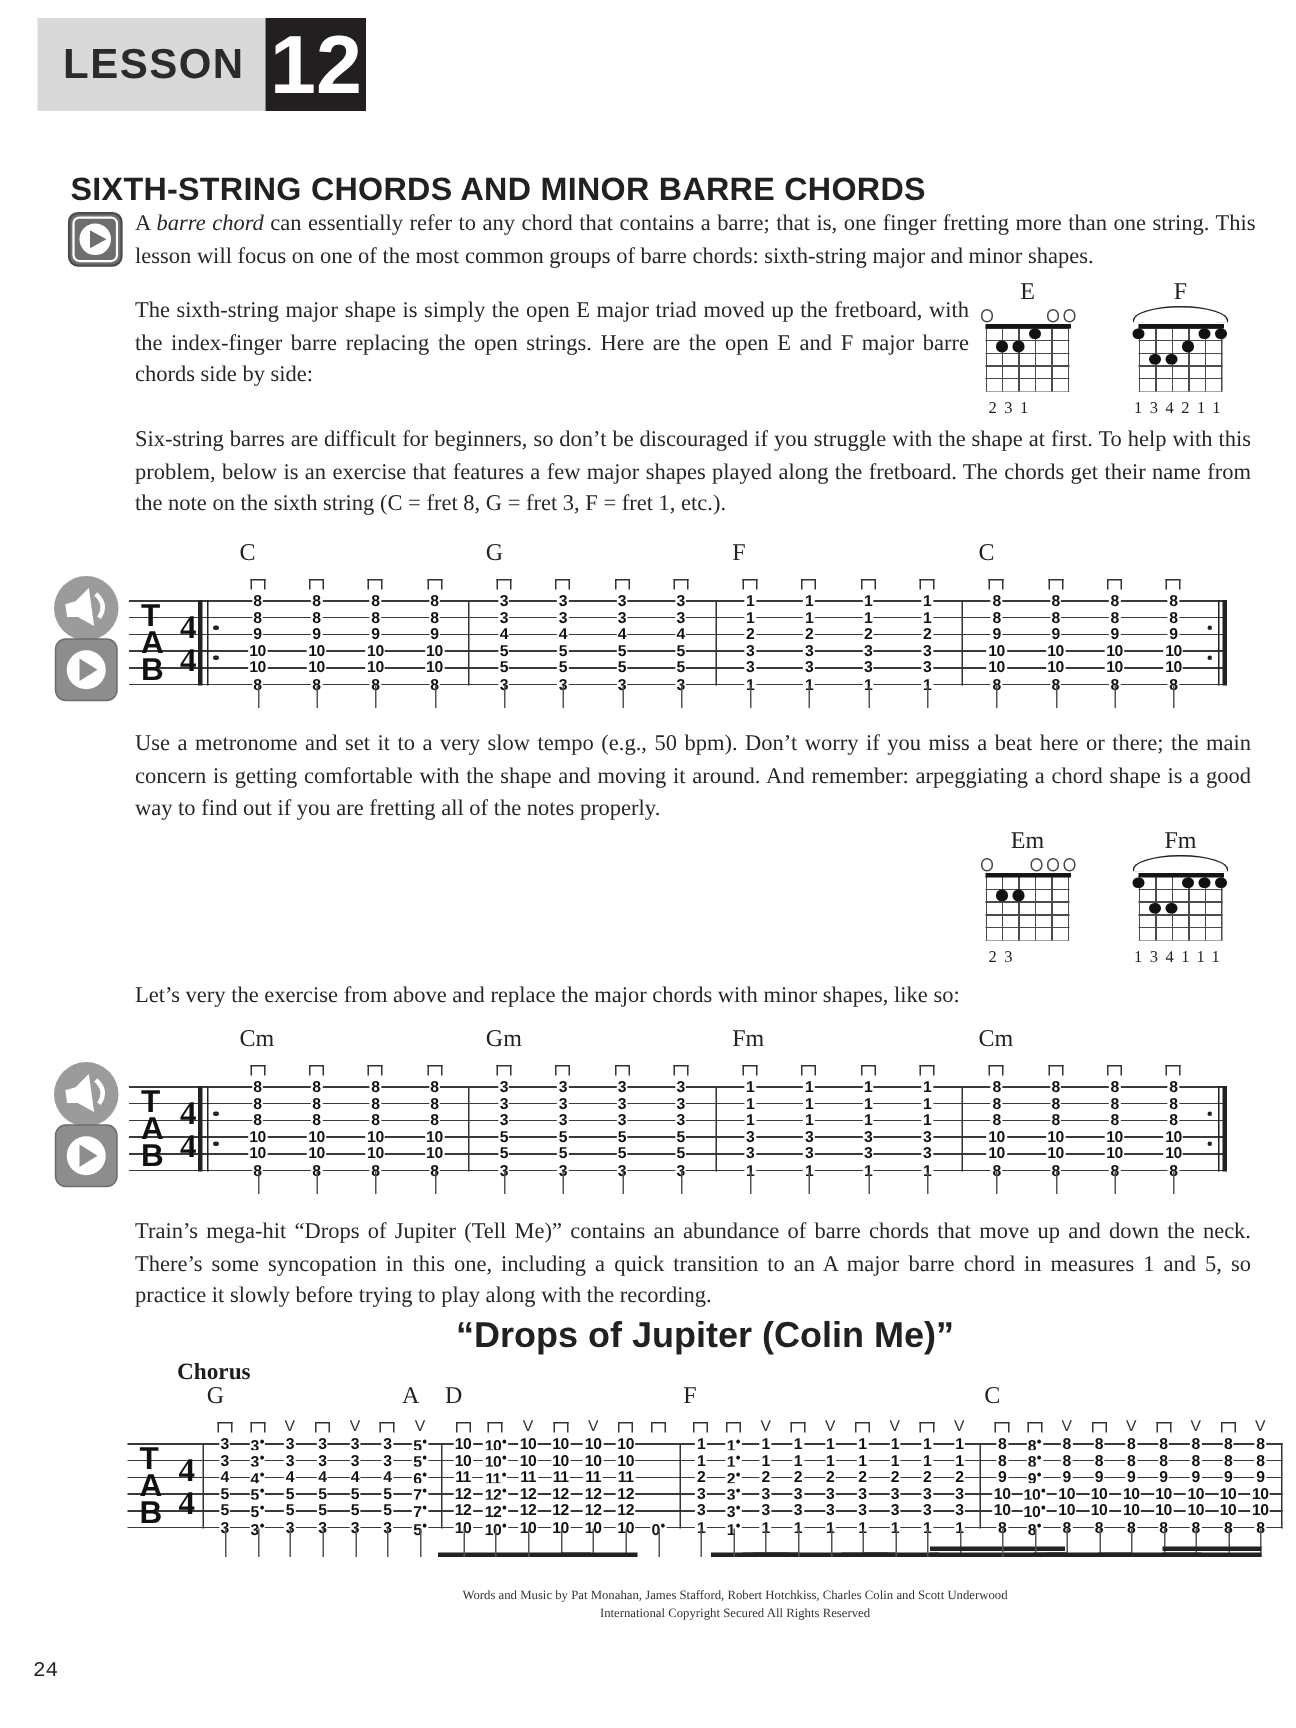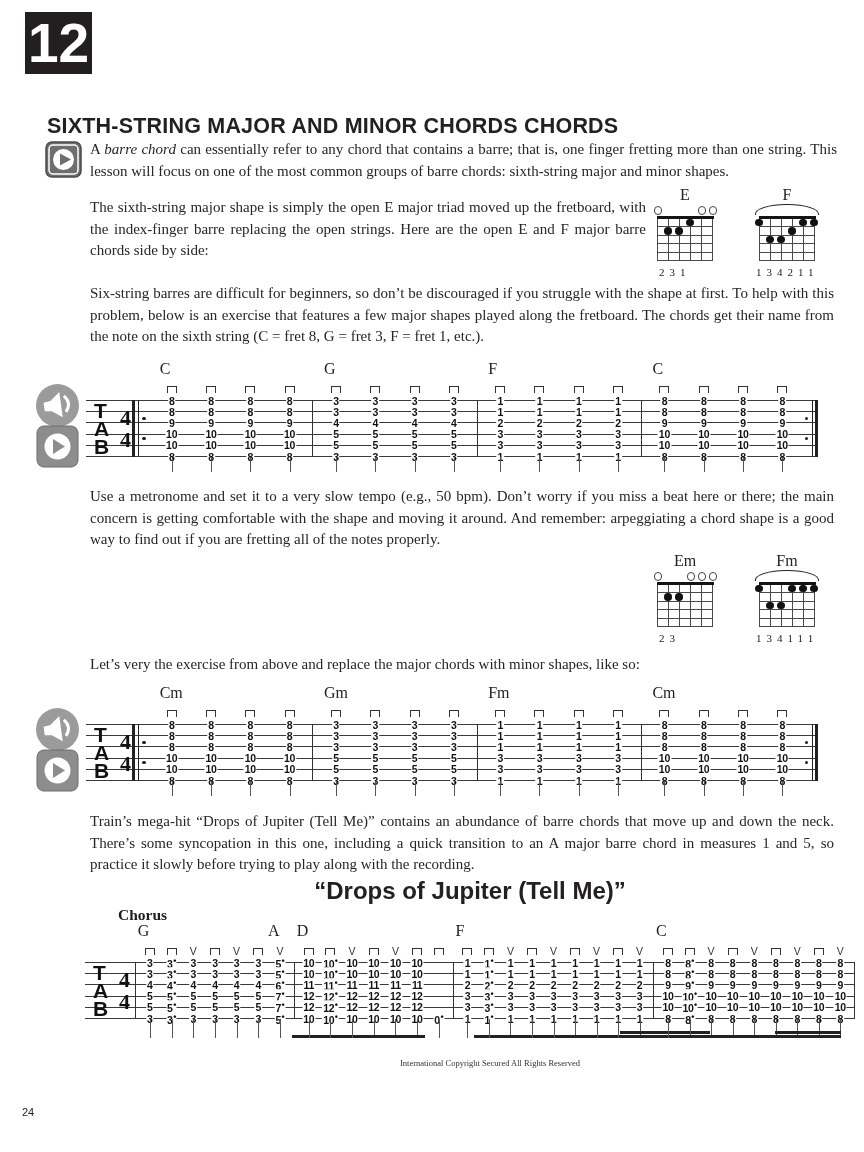--- a/index.html
+++ b/index.html
@@ -76,33 +76,34 @@
   .rep-thick{position:absolute;width:3.2px;top:0;height:57px;background:#222;}
   .rep-thin{position:absolute;width:1.2px;top:0;height:57px;background:#222;}
   .rep-dot{position:absolute;width:3.5px;height:3.5px;border-radius:50%;background:#222;}
   
   .song-title{position:absolute;left:75px;top:877px;width:790px;text-align:center;
     font-family:"Liberation Sans",sans-serif;font-weight:bold;font-size:24px;color:#232021;}
   .chorus-label{position:absolute;left:118px;top:906px;font-family:"Liberation Serif",serif;
     font-weight:bold;font-size:15.5px;color:#1d1d1d;}
   .credits{position:absolute;left:120px;top:1058px;width:740px;text-align:center;
     font-size:8.5px;line-height:11.5px;color:#333;}
-  .page-num{position:absolute;left:22px;top:1106px;font-family:Liberation Sans, sans-serif;
-    font-size:11px;color:#222;}
+  .page-num{position:absolute;left:22px;top:1106px;font-family:Liberation Mono, monospace;
+    font-size:14px;color:#222;}
 </style>
 </head>
 <body>
 
 <div class="page">
 
   <div class="lesson-header">
+    <div class="lesson-label">LESSON</div>
     <div class="lesson-num">12</div>
   </div>
 
-  <h1 class="section-title">SIXTH-STRING MAJOR AND MINOR CHORDS CHORDS</h1>
+  <h1 class="section-title">SIXTH-STRING CHORDS AND MINOR BARRE CHORDS</h1>
 
   <div class="media-icon" id="intro-icon">
     <svg width="37" height="37" viewBox="0 0 37 37">
       <rect x="1" y="1" width="35" height="35" rx="6" fill="#6e6e6e" stroke="#4b4b4b" stroke-width="1.5"></rect>
       <rect x="4" y="4" width="29" height="29" rx="4" fill="none" stroke="#ffffff" stroke-width="1.5"></rect>
       <circle cx="18.5" cy="18.5" r="10.5" fill="#ffffff"></circle>
       <polygon points="15,12.5 26,18.5 15,24.5" fill="#6e6e6e"></polygon>
     </svg>
   </div>
 
@@ -608,21 +609,21 @@
           <div class="rep-dot" style="right: 10px; top: 16.5px;"></div>
           <div class="rep-dot" style="right: 10px; top: 36.5px;"></div>
           <div class="rep-thin" style="right: 5px;"></div>
           <div class="rep-thick" style="right: 0px;"></div>
         </div>
       </div>
   </div>
 
   <p class="para" id="p-train">Train’s mega-hit “Drops of Jupiter (Tell Me)” contains an abundance of barre chords that move up and down the neck. There’s some syncopation in this one, including a quick transition to an A major barre chord in measures 1 and 5, so practice it slowly before trying to play along with the recording.</p>
 
-  <div class="song-title">“Drops of Jupiter (Tell Me)”</div>
+  <div class="song-title">“Drops of Jupiter (Colin Me)”</div>
   <div class="chorus-label">Chorus</div>
 
   <div class="tab-system" id="chorus-tab">
     <div class="tab-staff-outer" id="song-staff">
         <div class="staff">
           <div class="clef">
             <div class="clefch">T</div>
             <div class="clefch">A</div>
             <div class="clefch">B</div>
           </div>
@@ -972,17 +973,18 @@
               <div class="beam" style="left: 78px; width: 23px; top: 73.4px;"></div>
               <div class="beam" style="left: 121px; width: 66px; top: 73.4px;"></div>
               <div class="beam" style="left: 121px; width: 66px; top: 69.2px;"></div>
             </div>
           </div>
         </div>
       </div>
   </div>
 
   <div class="credits">
+    <div>Words and Music by Pat Monahan, James Stafford, Robert Hotchkiss, Charles Colin and Scott Underwood</div>
     <div>International Copyright Secured    All Rights Reserved</div>
   </div>
 
   <div class="page-num">24</div>
 </div>
 
 </body></html>

